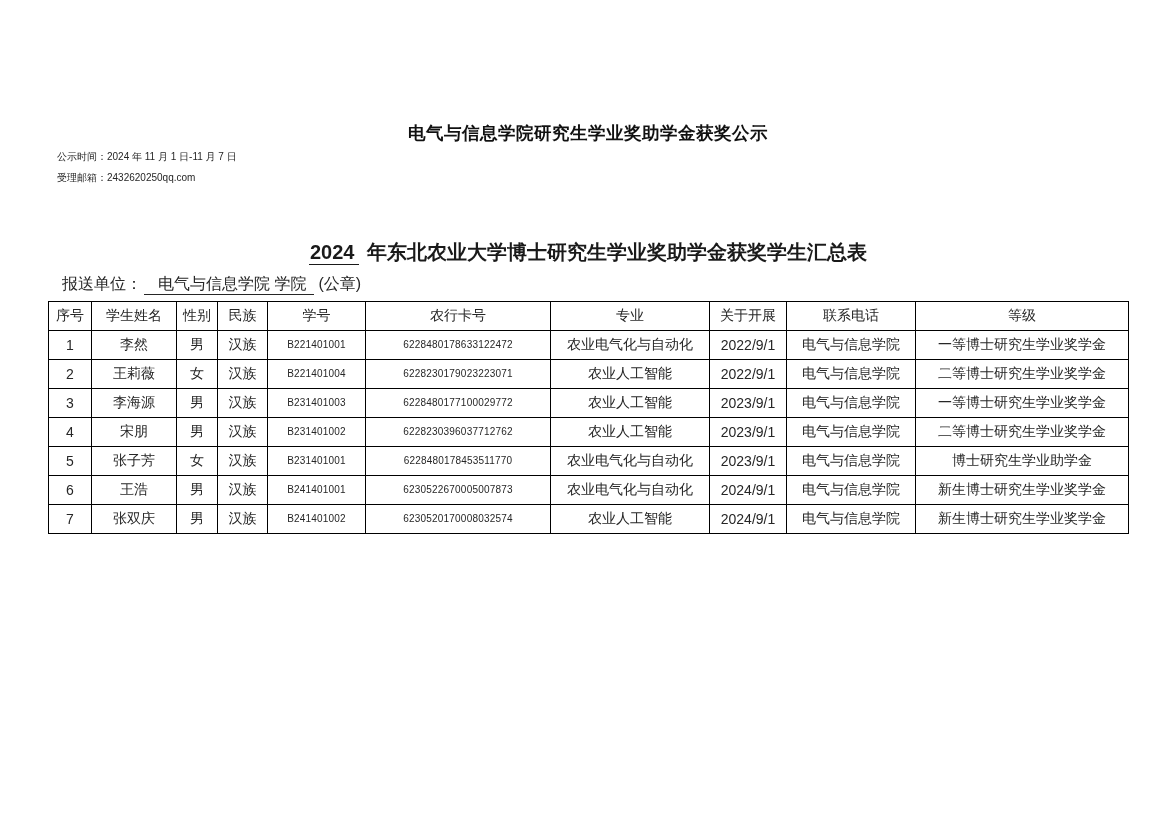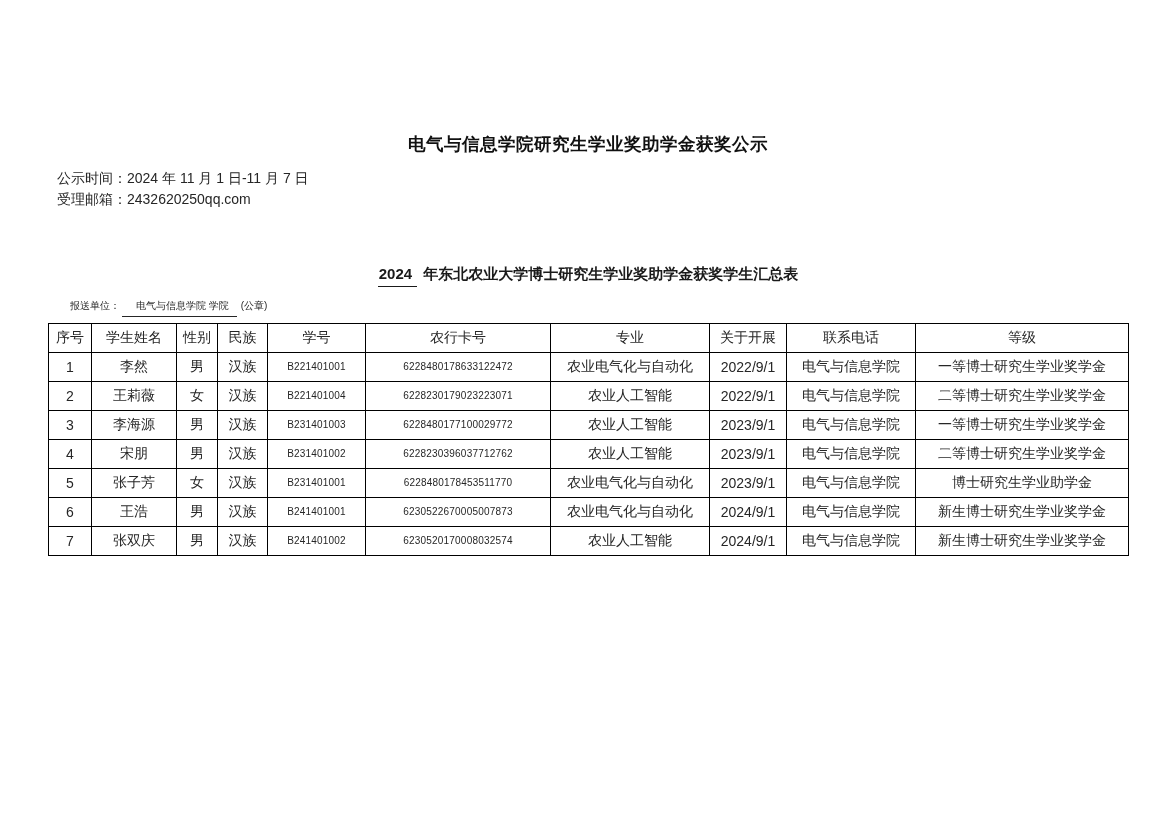--- a/index.html
+++ b/index.html
@@ -6,55 +6,55 @@
   html, body { margin: 0; padding: 0; }
   body {
     width: 1172px; height: 826px;
     background: #ffffff;
     color: #262626;
     font-family: "Liberation Sans", sans-serif;
     overflow: hidden;
   }
   .page { padding: 120px 44px 0 48px; width: 1172px; }
   .doc-title {
-    margin: 11px;
+    margin: 0;
     text-align: center;
     font-size: 17.5px;
     font-weight: bold;
     color: #111111;
     line-height: 26px;
     letter-spacing: 0.5px;
   }
   .announcement {
     margin: 16px 4px 0 9px;
     font-size: 14px;
     line-height: 21.4px;
     text-align: justify;
     text-indent: 2em;
     color: #262626;
   }
   .info-block { margin-left: 9px; }
-  .info-line { font-size: 14px; line-height: 21.4px; }
+  .info-line { font-size: 10px; line-height: 21.4px; }
   .summary-caption {
     margin-top: 52px;
     text-align: center;
-    font-size: 15px;
+    font-size: 20px;
     font-weight: bold;
     line-height: 22px;
     color: #1a1a1a;
   }
   .caption-year {
     display: inline-block;
     border-bottom: 1.5px solid #1a1a1a;
     padding: 0 5px 1px 1px;
     margin-right: 2px;
   }
   .report-line {
-    margin: 9px 0 5px 22px;
-    font-size: 10px;
+    margin: 9px 0 5px 14px;
+    font-size: 16px;
     line-height: 19px;
   }
   .report-unit {
     display: inline-block;
     border-bottom: 1.5px solid #262626;
     padding: 0 8px 1px 14px;
     margin-left: 2px;
   }
   .report-suffix { margin-left: 4px; }
   table.summary {

